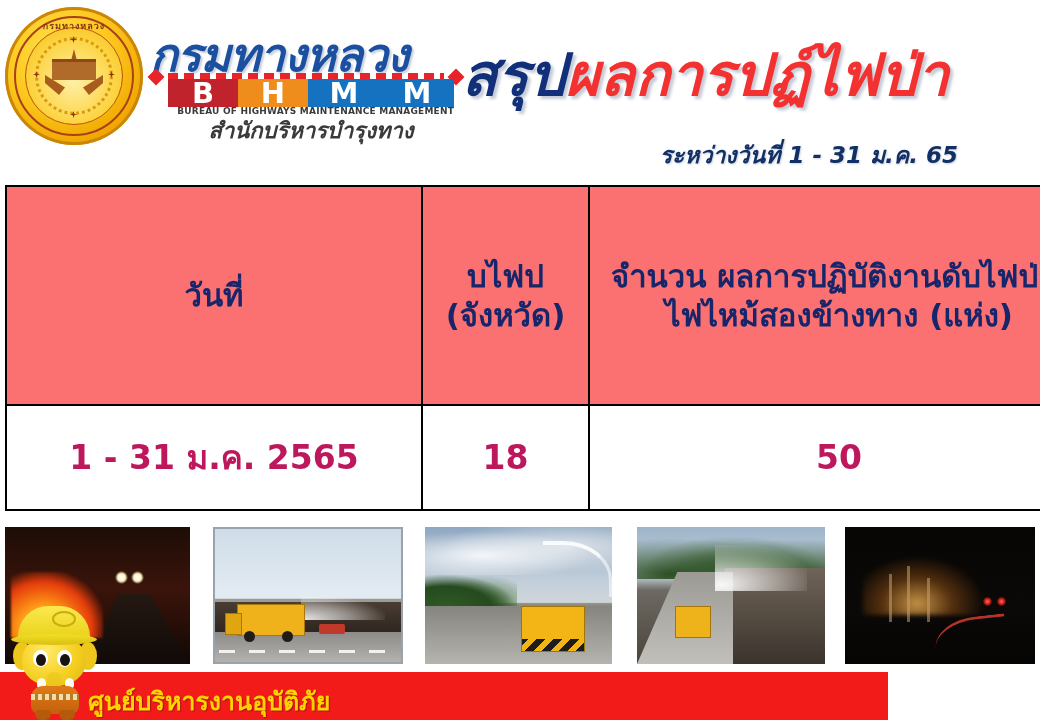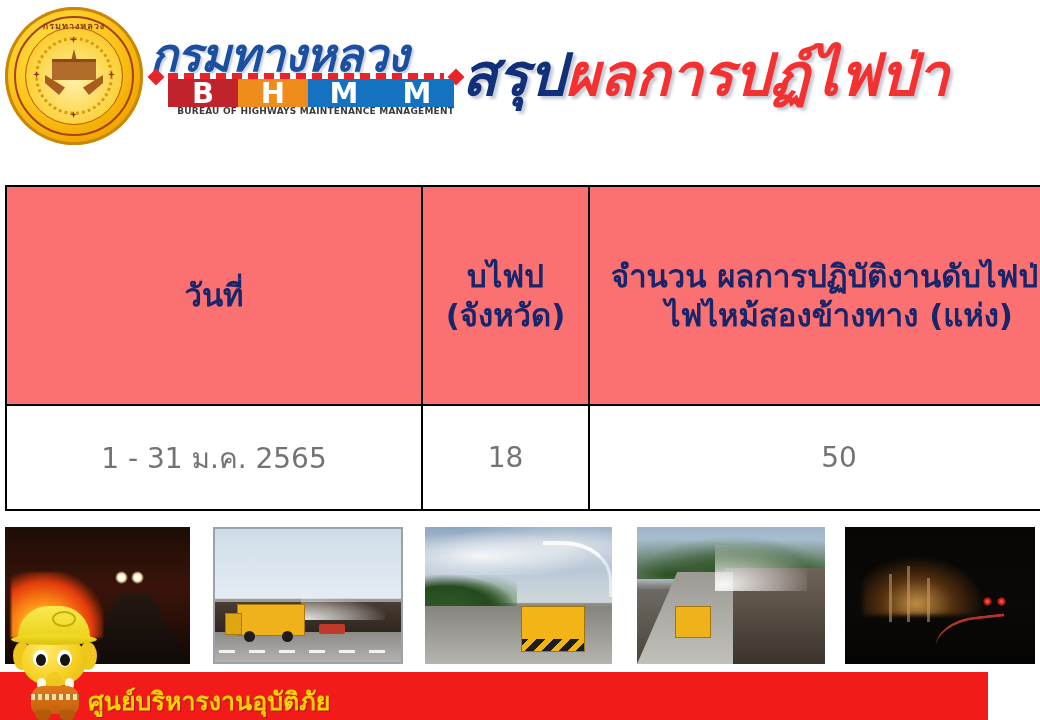--- a/index.html
+++ b/index.html
@@ -218,23 +218,23 @@
     height: 205px;
     color: #17256b;
     font-weight: bold;
     font-size: 31px;
     line-height: 1.25;
     padding: 6px 8px;
   }
   #table tr.data-row td {
     background: #ffffff;
     height: 103px;
-    color: #737373;
-    font-weight: normal;
-    font-size: 28px;
+    color: #be185d;
+    font-weight: bold;
+    font-size: 33px;
   }
   .col-date  { width: 398px; }
   .col-count { width: 149px; }
   .col-ops   { width: 482px; }
 
   
   #photos {
     position: absolute;
     left: 0; top: 527px;
     width: 1040px;
@@ -470,21 +470,21 @@
     position: absolute; top: 104px; width: 16px; height: 10px;
     background: #b45a0a; border-radius: 4px 4px 6px 6px;
   }
   #mascot .leg.l { left: 26px; }
   #mascot .leg.r { left: 50px; }
 
   
   #footer {
     position: absolute;
     left: 0; top: 672px;
-    width: 988px; height: 48px;
+    width: 888px; height: 48px;
     background: #f31a1a;
   }
   #footer-left {
     position: absolute;
     left: 88px; top: 9px;
     font-size: 25px;
     font-weight: bold;
     color: #ffd400;
     white-space: nowrap;
     text-shadow: 1px 1px 1px rgba(90,0,0,.45);
@@ -531,25 +531,27 @@
       <div class="diamond right"></div>
     </div>
 
     <div id="bhmm">
       <div class="blk b">B</div>
       <div class="blk h">H</div>
       <div class="blk m1">M</div>
       <div class="blk m2">M</div>
     </div>
     <div id="bhmm-en">BUREAU OF HIGHWAYS MAINTENANCE MANAGEMENT</div>
+    <div id="bhmm-th">สำนักบริหารบำรุงทาง</div>
 
     <div id="title">
       <span class="part-blue">สรุป</span><span class="part-red">ผลการปฏ์ไฟป่า</span>
     </div>
 
+    <div id="subtitle">ระหว่างวันที่ 1 - 31 ม.ค. 65</div>
   </div>
 
   <table id="table">
     <tbody>
       <tr class="header-row">
         <td class="col-date">วันที่</td>
         <td class="col-count">
           <div>บไฟป</div>
           <div>(จังหวัด)</div>
         </td>

